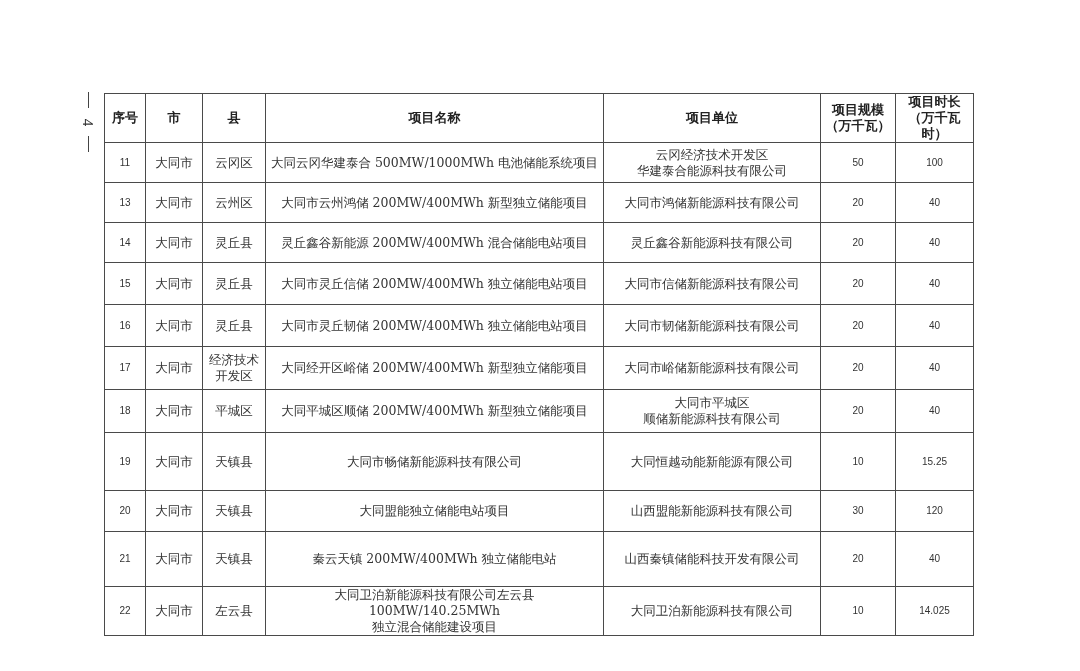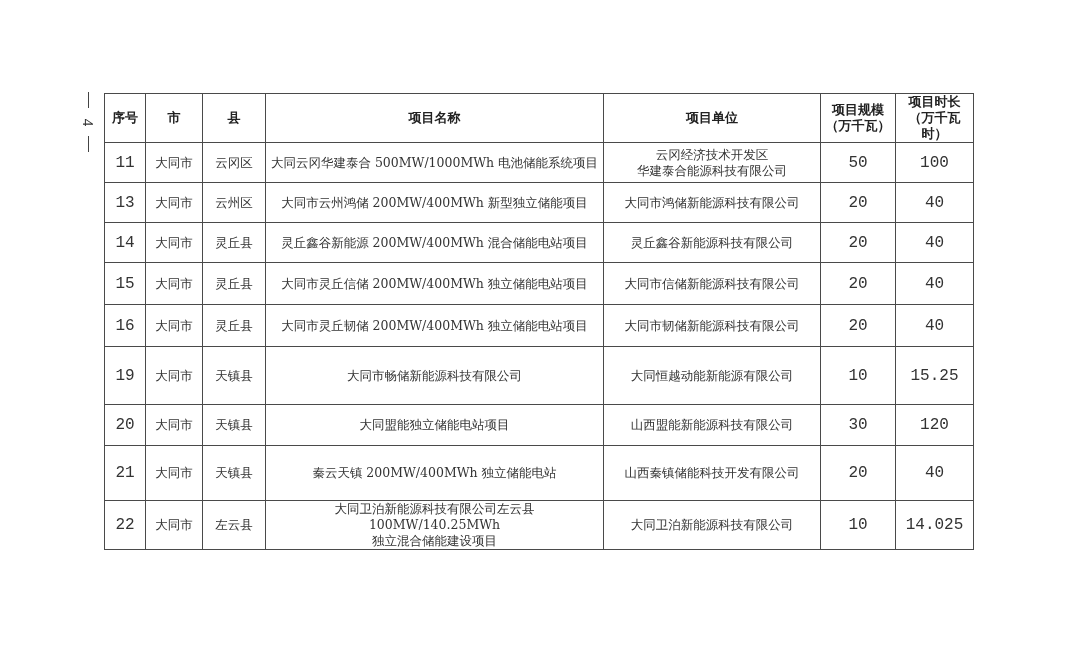--- a/index.html
+++ b/index.html
@@ -59,22 +59,22 @@
   }
   table.doc-table th {
     font-family: "DejaVu Sans", "Liberation Sans", sans-serif;
     font-weight: bold;
     font-size: 13px;
     color: #222;
     height: 44px;
   }
   table.doc-table td.num,
   table.doc-table td.val {
-    font-family: Liberation Mono, monospace;
-    font-size: 16px;
+    font-family: Liberation Sans, sans-serif;
+    font-size: 10px;
   }
   table.doc-table td.name {
     font-size: 12.5px;
   }
   .line { display: block; }
 </style>
 </head>
 <body>
 
 <div class="page-number">
@@ -180,20 +180,52 @@
         </td>
         <td class="name">
           <span class="line">大同市灵丘韧储 200MW/400MWh 独立储能电站项目</span>
         </td>
         <td class="unit">
           <span class="line">大同市韧储新能源科技有限公司</span>
         </td>
         <td class="val">20</td>
         <td class="val">40</td>
       </tr>
+      <tr style="height: 43px;">
+        <td class="num">17</td>
+        <td class="city">大同市</td>
+        <td class="county">
+          <span class="line">经济技术</span>
+          <span class="line">开发区</span>
+        </td>
+        <td class="name">
+          <span class="line">大同经开区峪储 200MW/400MWh 新型独立储能项目</span>
+        </td>
+        <td class="unit">
+          <span class="line">大同市峪储新能源科技有限公司</span>
+        </td>
+        <td class="val">20</td>
+        <td class="val">40</td>
+      </tr>
+      <tr style="height: 43px;">
+        <td class="num">18</td>
+        <td class="city">大同市</td>
+        <td class="county">
+          <span class="line">平城区</span>
+        </td>
+        <td class="name">
+          <span class="line">大同平城区顺储 200MW/400MWh 新型独立储能项目</span>
+        </td>
+        <td class="unit">
+          <span class="line">大同市平城区</span>
+          <span class="line">顺储新能源科技有限公司</span>
+        </td>
+        <td class="val">20</td>
+        <td class="val">40</td>
+      </tr>
       <tr style="height: 58px;">
         <td class="num">19</td>
         <td class="city">大同市</td>
         <td class="county">
           <span class="line">天镇县</span>
         </td>
         <td class="name">
           <span class="line">大同市畅储新能源科技有限公司</span>
         </td>
         <td class="unit">

